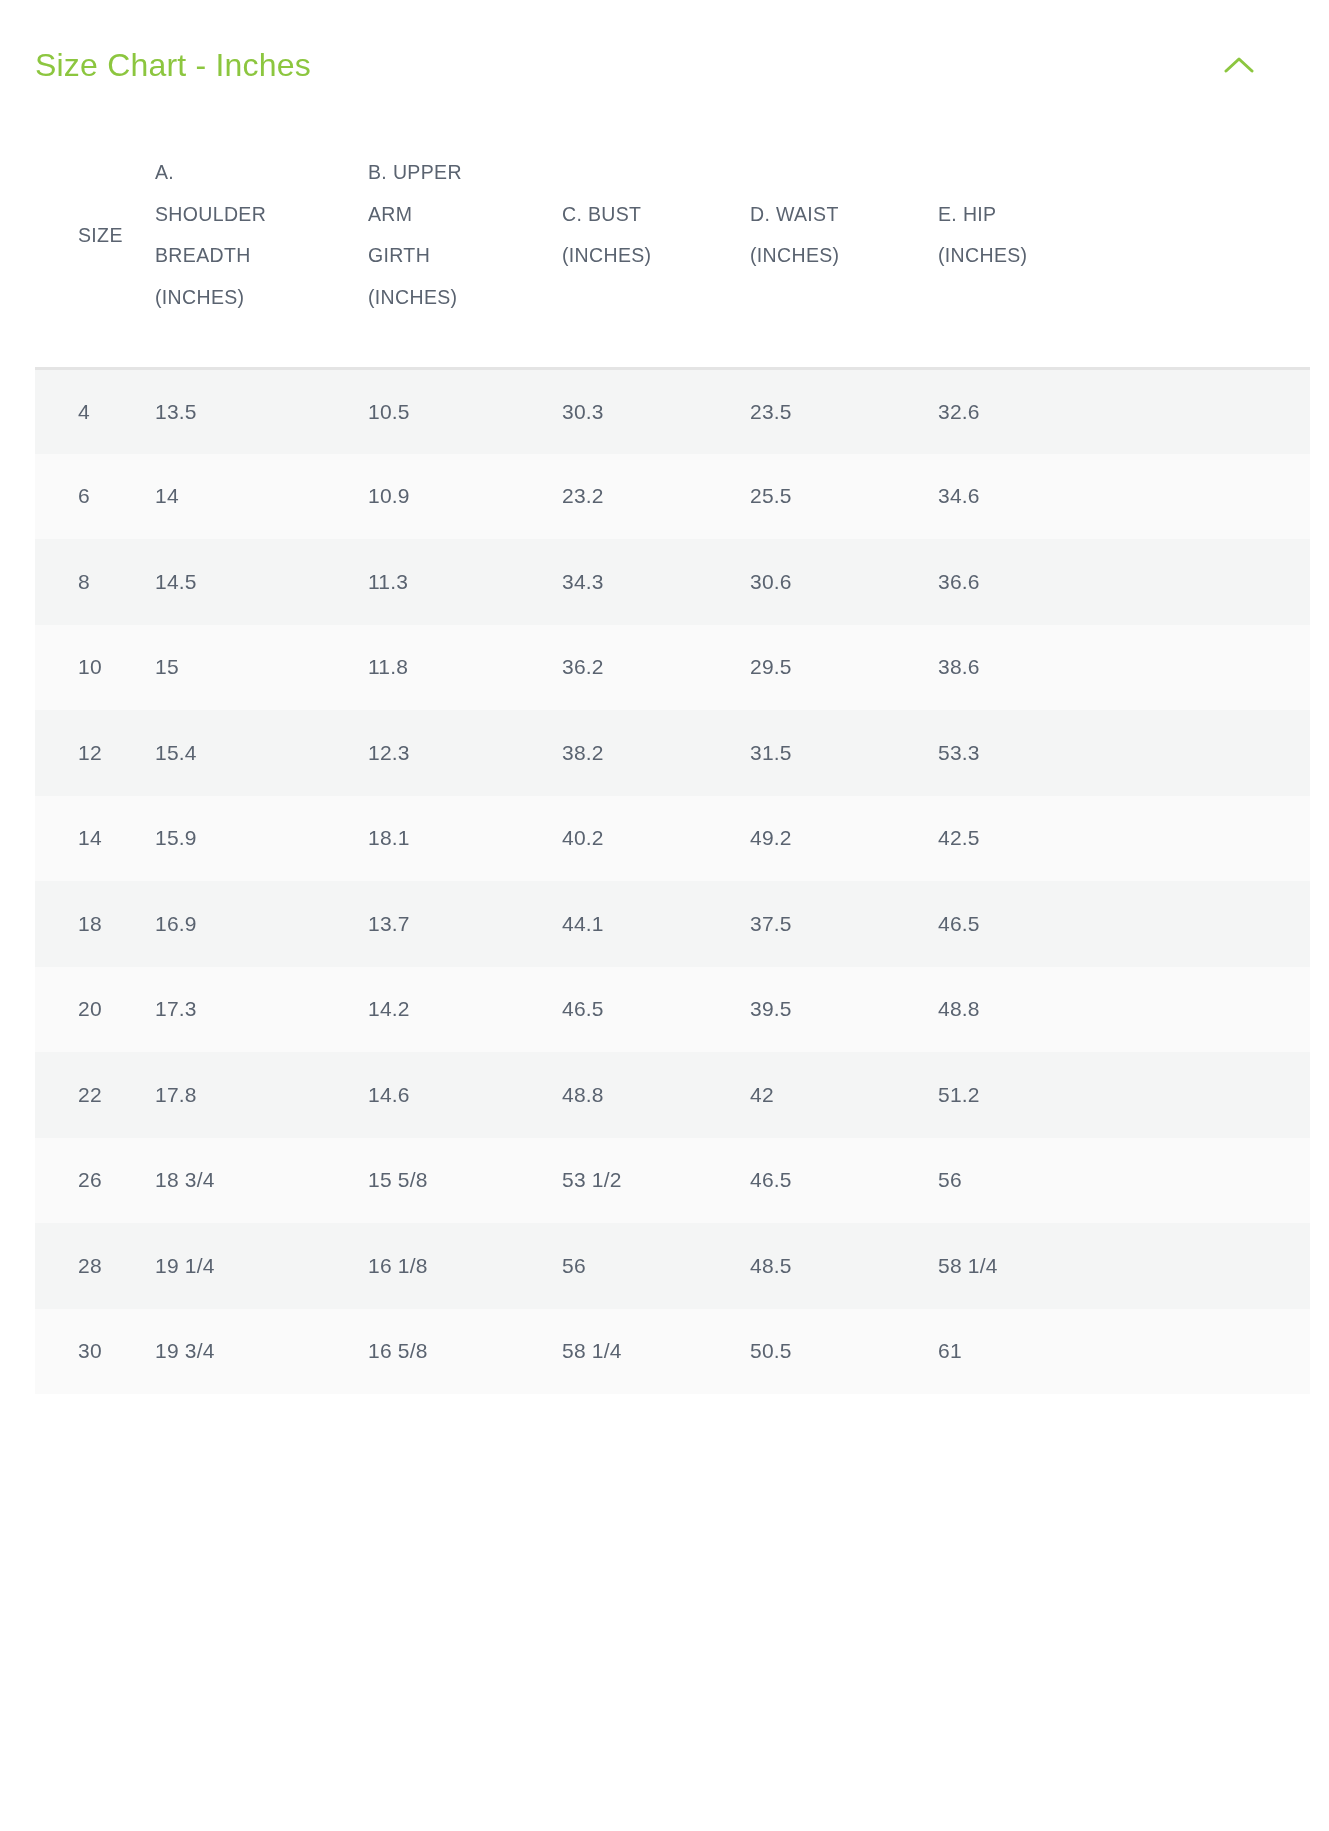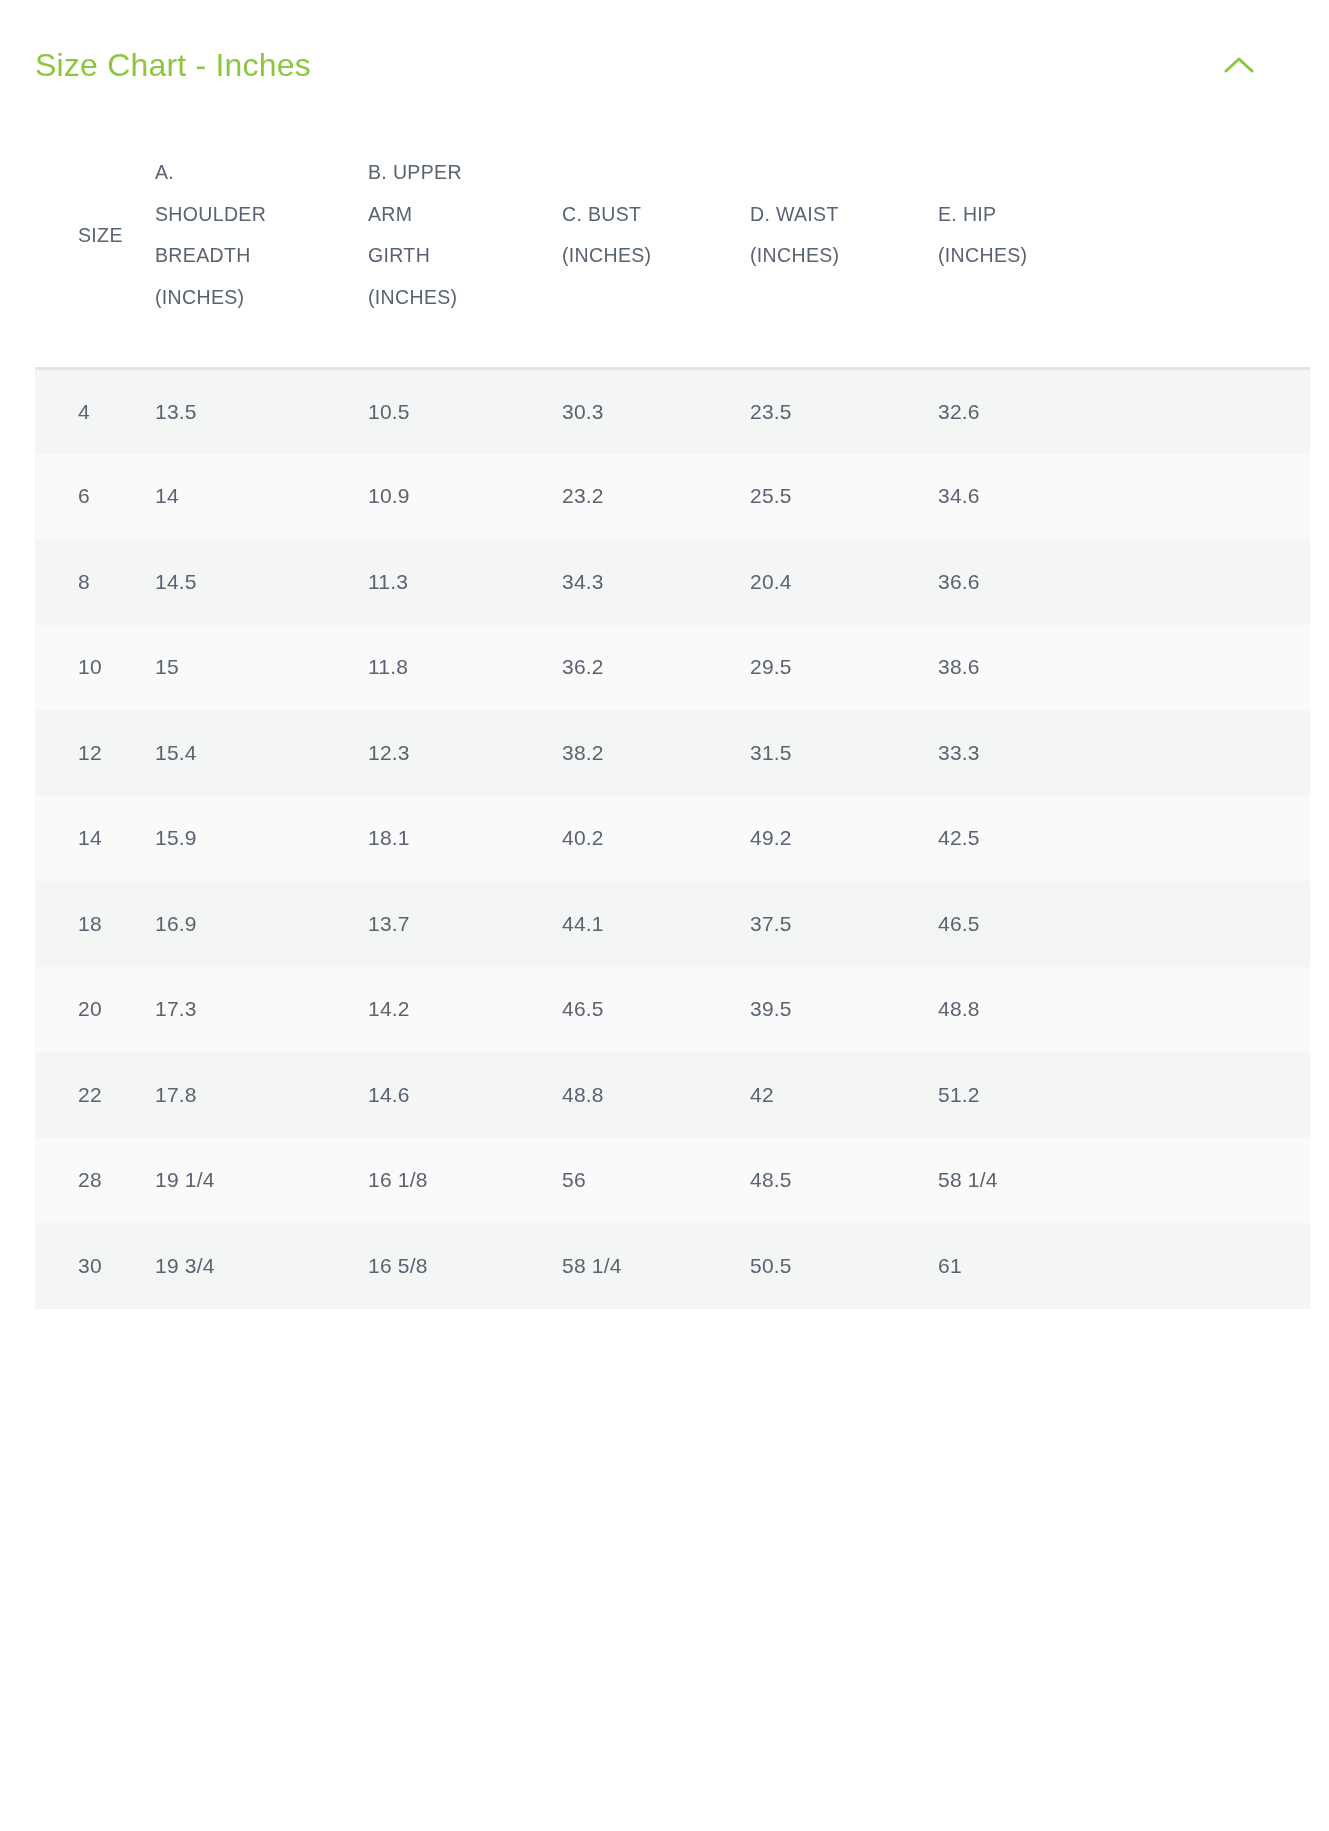--- a/index.html
+++ b/index.html
@@ -192,38 +192,38 @@
             <td>10.9</td>
             <td>23.2</td>
             <td>25.5</td>
             <td>34.6</td>
           </tr>
           <tr>
             <td>8</td>
             <td>14.5</td>
             <td>11.3</td>
             <td>34.3</td>
-            <td>20.4</td>
+            <td>30.6</td>
             <td>36.6</td>
           </tr>
           <tr>
             <td>10</td>
             <td>15</td>
             <td>11.8</td>
             <td>36.2</td>
             <td>29.5</td>
             <td>38.6</td>
           </tr>
           <tr>
             <td>12</td>
             <td>15.4</td>
             <td>12.3</td>
             <td>38.2</td>
             <td>31.5</td>
-            <td>33.3</td>
+            <td>53.3</td>
           </tr>
           <tr>
             <td>14</td>
             <td>15.9</td>
             <td>18.1</td>
             <td>40.2</td>
             <td>49.2</td>
             <td>42.5</td>
           </tr>
           <tr>
@@ -244,20 +244,28 @@
           </tr>
           <tr>
             <td>22</td>
             <td>17.8</td>
             <td>14.6</td>
             <td>48.8</td>
             <td>42</td>
             <td>51.2</td>
           </tr>
           <tr>
+            <td>26</td>
+            <td>18 3/4</td>
+            <td>15 5/8</td>
+            <td>53 1/2</td>
+            <td>46.5</td>
+            <td>56</td>
+          </tr>
+          <tr>
             <td>28</td>
             <td>19 1/4</td>
             <td>16 1/8</td>
             <td>56</td>
             <td>48.5</td>
             <td>58 1/4</td>
           </tr>
           <tr>
             <td>30</td>
             <td>19 3/4</td>

